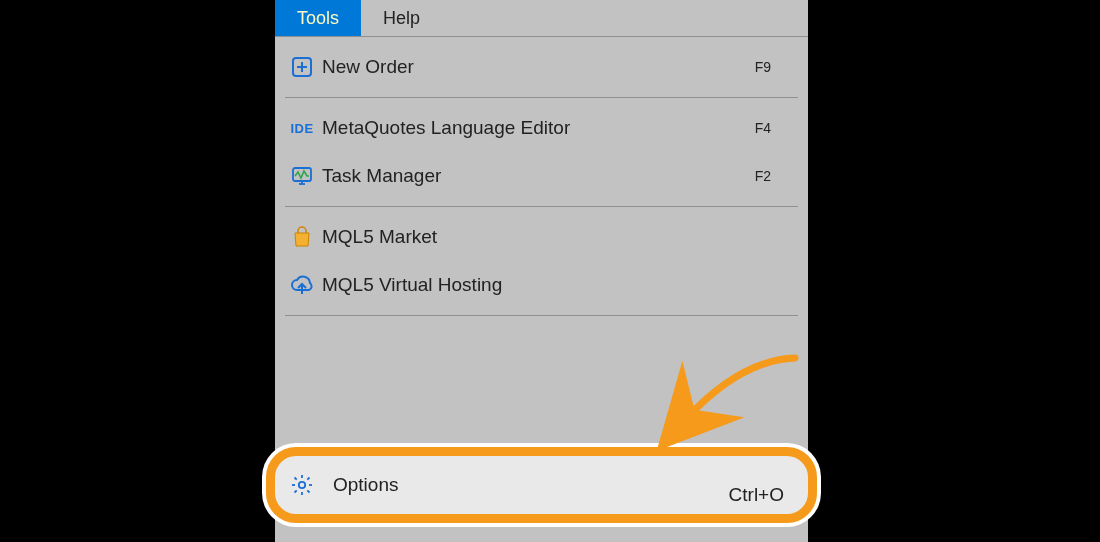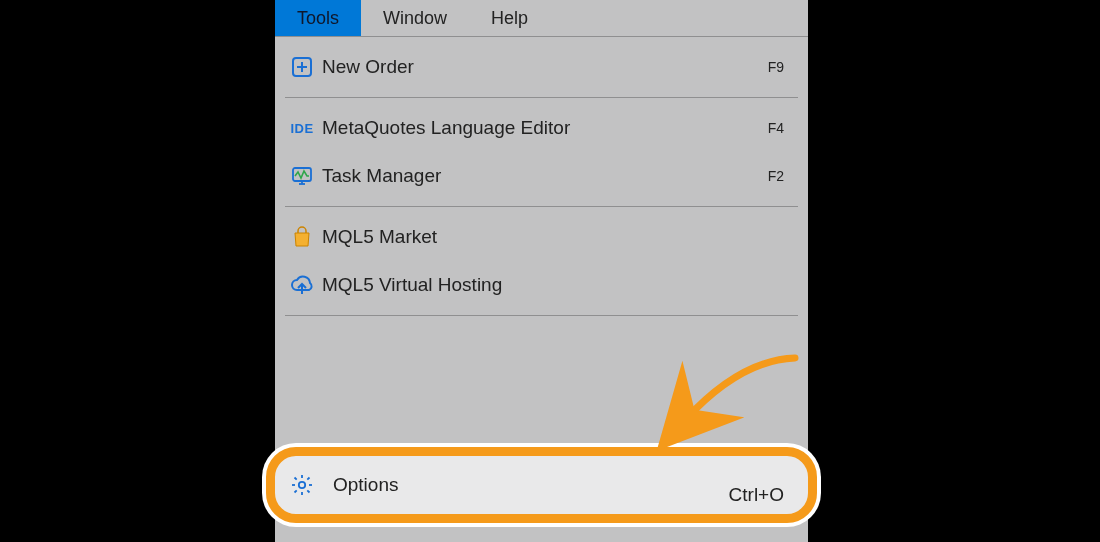--- a/index.html
+++ b/index.html
@@ -25,24 +25,24 @@
     .menubar-item {
       display:flex;
       align-items:center;
       padding:0 22px;
       font-size:18px;
       color:#222;
       cursor:default;
     }
     .menubar-item.active {
       background:#0078d7;
-      color:#0f172a;
+      color:#fef9c3;
     }
     .menu-group {
-      padding:6px 0 6px 0;
+      padding:6px 13px 6px 0;
     }
     .divider {
       height:1px;
       background:#8f8f90;
       margin:0 10px;
     }
     .menu-item {
       display:flex;
       align-items:center;
       height:48px;
@@ -102,21 +102,20 @@
       pointer-events:none;
     }
   </style>
 </head>
 <body>
 
 <div class="panel">
 
   <div class="menubar">
     <div class="menubar-item active">Tools</div>
-    <div class="menubar-item">Window</div>
     <div class="menubar-item">Help</div>
   </div>
 
   <div class="menu-group">
     <div class="menu-item">
       <span class="icon">
         <svg width="22" height="22" viewBox="0 0 22 22">
           <rect x="2" y="2" width="18" height="18" rx="3" fill="none" stroke="#1a6fd4" stroke-width="2"></rect>
           <line x1="11" y1="6" x2="11" y2="16" stroke="#1a6fd4" stroke-width="2"></line>
           <line x1="6" y1="11" x2="16" y2="11" stroke="#1a6fd4" stroke-width="2"></line>

